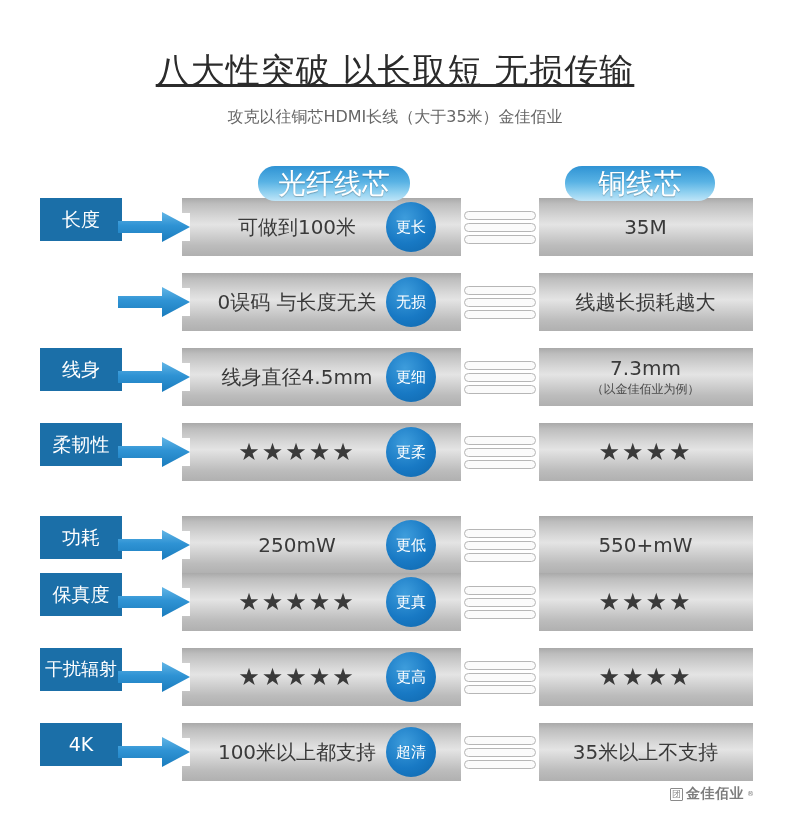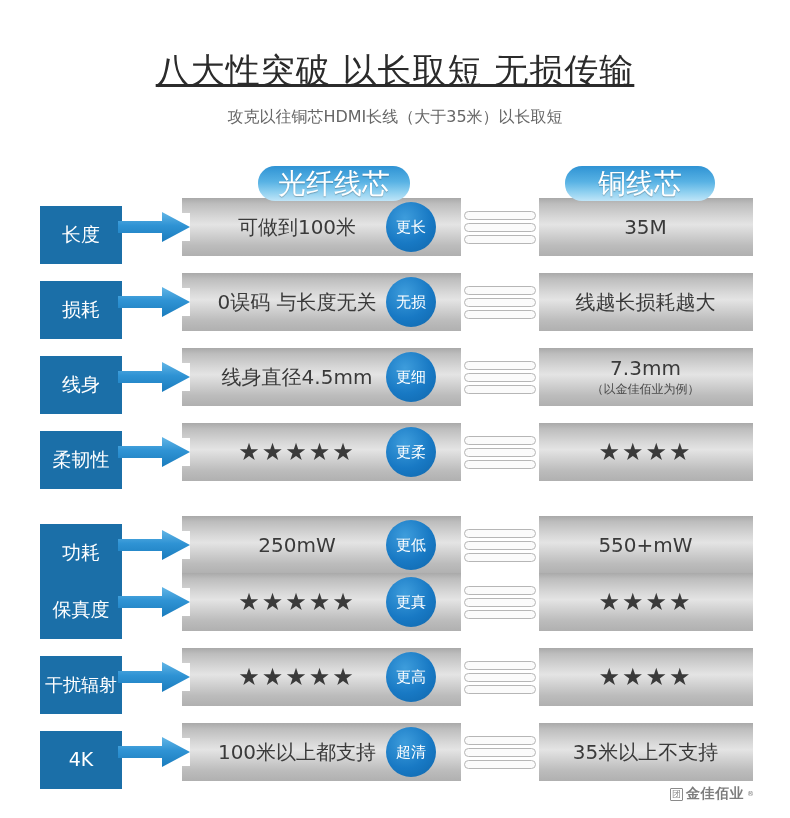--- a/index.html
+++ b/index.html
@@ -38,21 +38,21 @@
     text-shadow:0 1px 1px rgba(0,0,0,.25);
     z-index:6;
   }
   .col-pill.fiber  { left:258px; width:152px; }
   .col-pill.copper { left:565px; width:150px; }
 
   
   .row { position:absolute; left:0; width:790px; height:58px; }
 
   .rlabel {
-    position:absolute; left:40px; top:8px; width:82px; height:58px;
+    position:absolute; left:40px; top:0; width:82px; height:43px;
     background:#1b6fa8; color:#ffffff;
     display:flex; align-items:center; justify-content:center;
     font-size:19px; line-height:1.12; text-align:center;
     z-index:3;
   }
   .rlabel.two-line { font-size:18px; }
 
   .arrow {
     position:absolute; left:118px; top:14px; width:72px; height:30px;
     z-index:4;
@@ -127,21 +127,21 @@
   }
   .footer-logo .lname { font-size:14px; font-weight:700; letter-spacing:.5px; }
   .footer-logo .reg { font-size:7px; vertical-align:super; }
 </style>
 </head>
 <body>
 
 <div id="page">
 
   <div class="title">八大性突破 以长取短 无损传输</div>
-  <div class="subtitle">攻克以往铜芯HDMI长线（大于35米）以长取短</div>
+  <div class="subtitle">攻克以往铜芯HDMI长线（大于35米）金佳佰业</div>
 
   <div class="col-pill fiber">光纤线芯</div>
   <div class="col-pill copper">铜线芯</div>
 
   <div id="rows-host">
       <div class="row" style="top: 198px;">
         <div class="rlabel">
           <span>长度</span>
         </div>
         <svg class="arrow" viewBox="0 0 72 30">
@@ -162,23 +162,20 @@
           <div class="link l1"></div>
           <div class="link l2"></div>
           <div class="link l3"></div>
         </div>
         <div class="badge">更长</div>
         <div class="cell right">
           <div class="val">35M</div>
         </div>
       </div>
       <div class="row" style="top: 273px;">
-        <div class="rlabel">
-          <span>损耗</span>
-        </div>
         <svg class="arrow" viewBox="0 0 72 30">
           <defs>
             <linearGradient id="ag1" x1="0" y1="0" x2="0" y2="1">
               <stop offset="0%" stop-color="#63b6e6"></stop>
               <stop offset="45%" stop-color="#2f93d4"></stop>
               <stop offset="100%" stop-color="#1a7cbd"></stop>
             </linearGradient>
           </defs>
           <path d="M0,9 L44,9 L44,0 L72,15 L44,30 L44,21 L0,21 Z" fill="url(#ag1)"></path>
         </svg>

